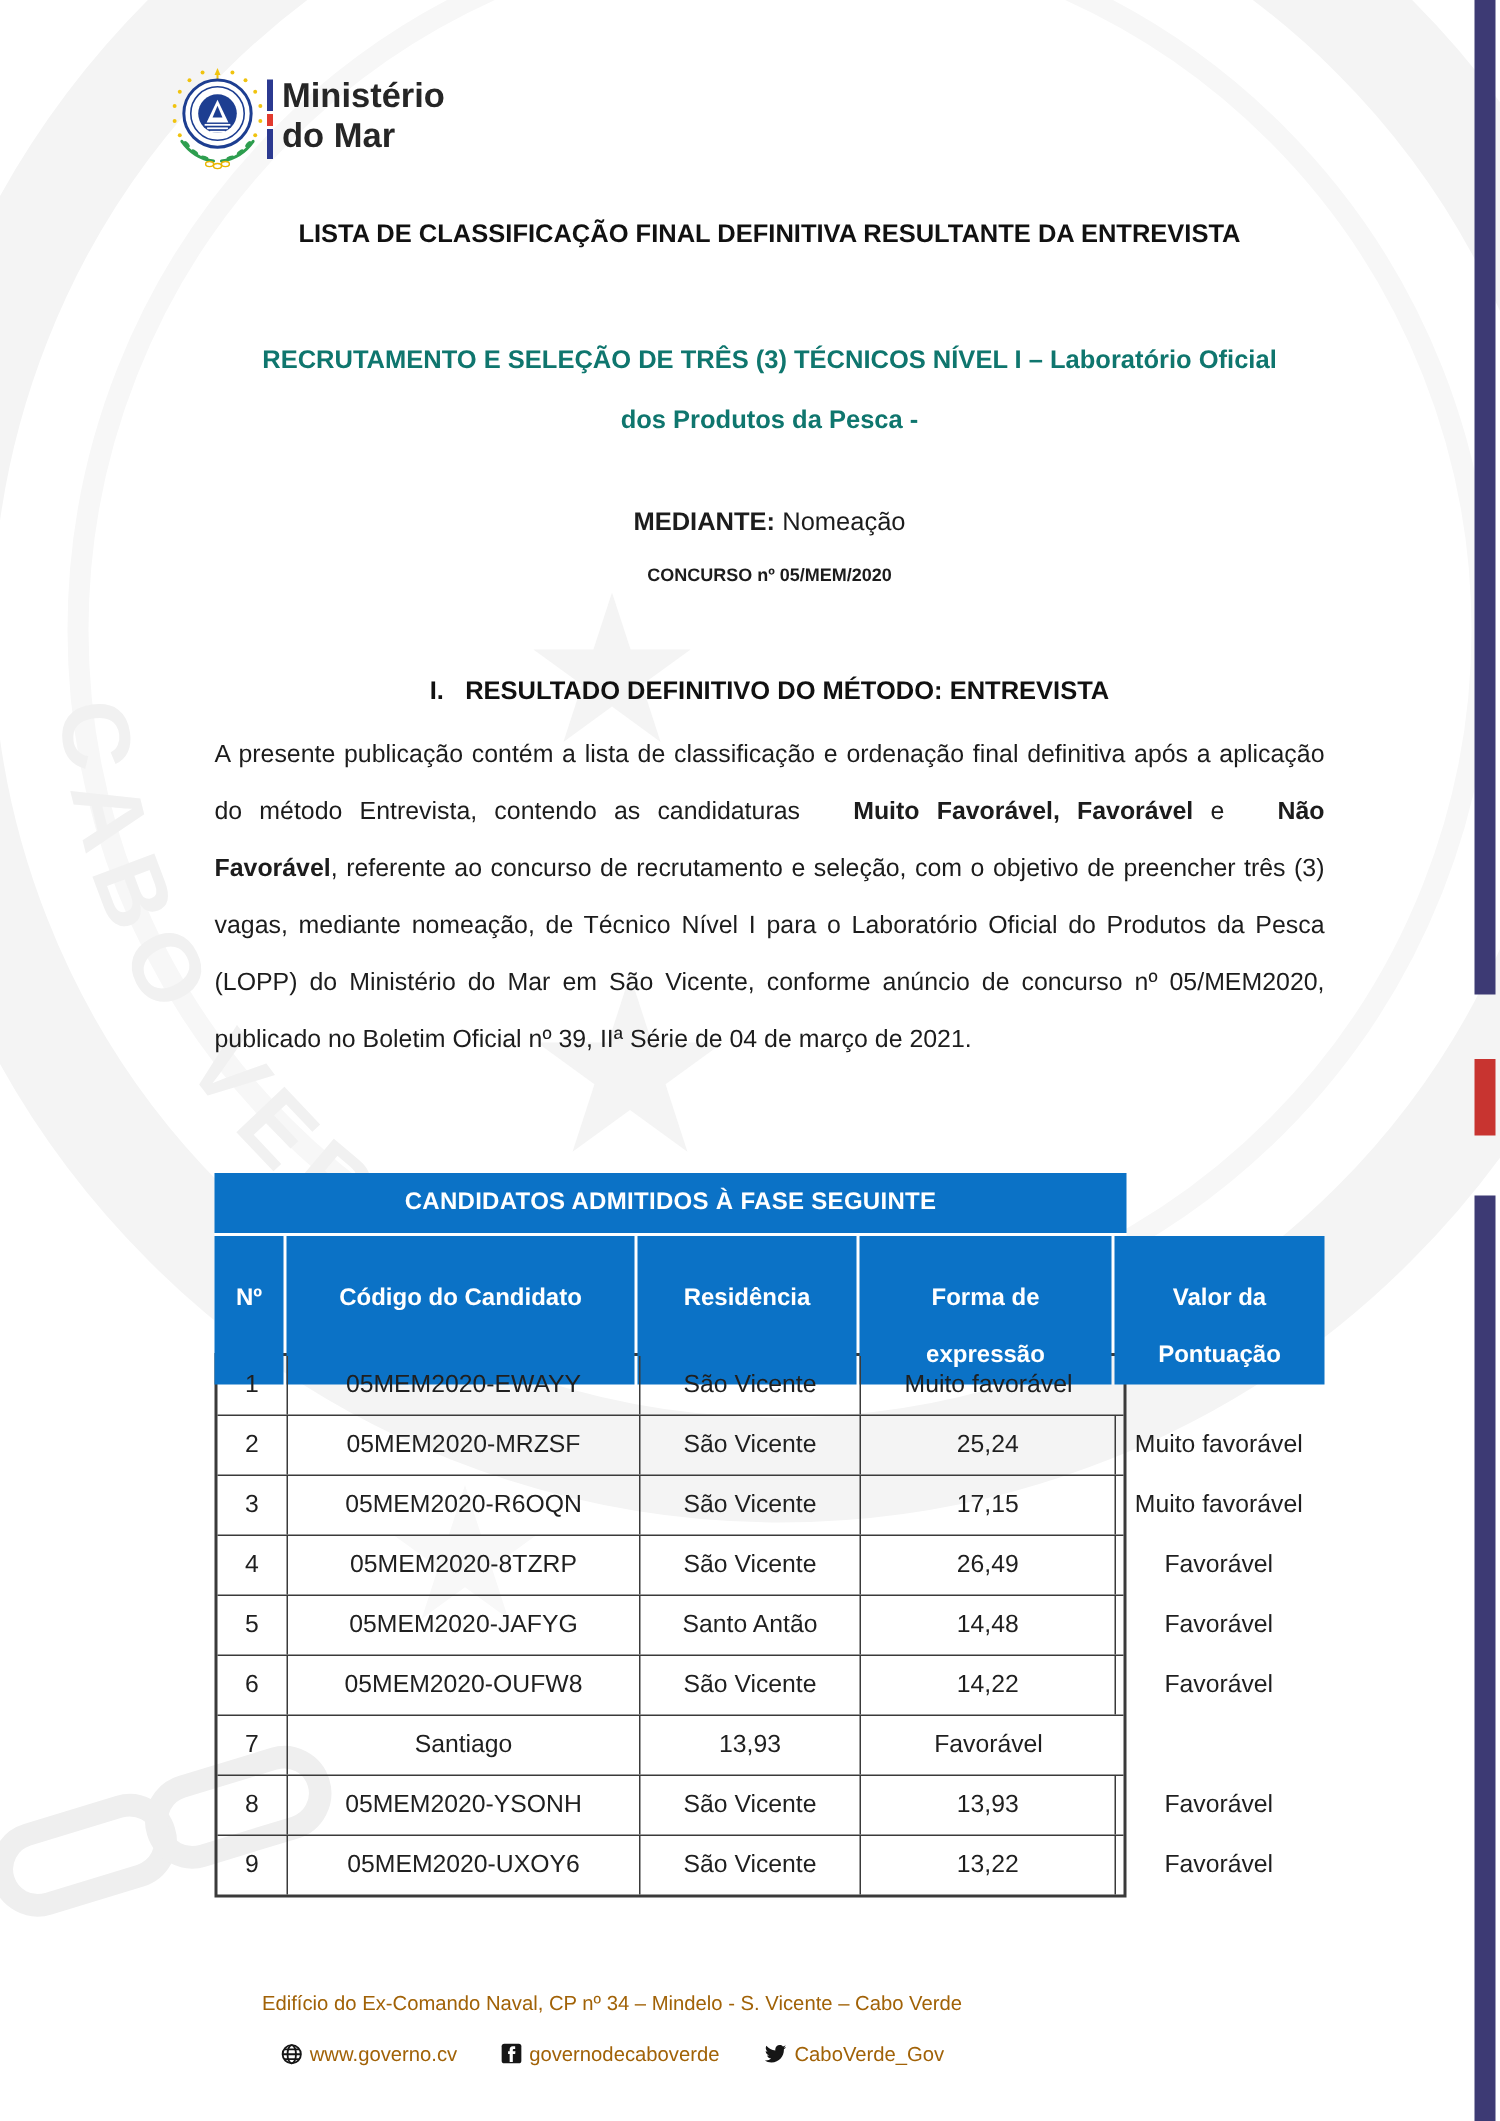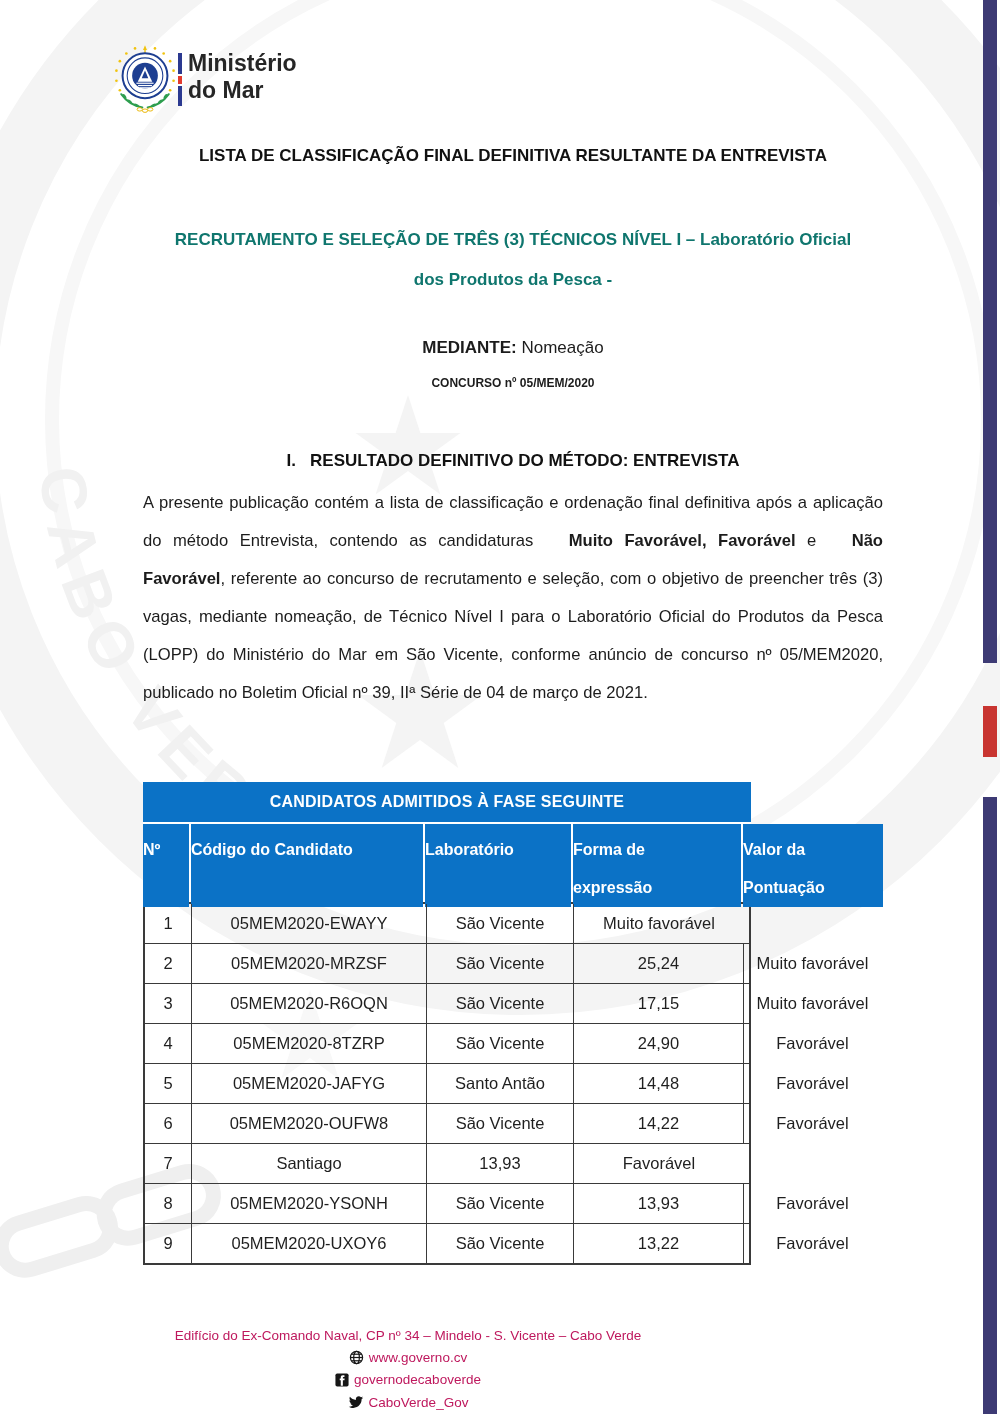--- a/index.html
+++ b/index.html
@@ -37,34 +37,34 @@
   .para b { font-weight:bold;margin-left:24px; }
 
   
   .tbl { position:absolute; left:143px; top:782px; width:608px; }
   .tbl-title { height:40px; background:var(--header-blue,#0b72c6); color:#fff;
                font-weight:bold; font-size:16px; display:flex; align-items:center;
                justify-content:center; letter-spacing:.2px; }
   .tbl-head { display:grid; grid-template-columns:46px 232px 146px 168px 140px;
               column-gap:2px; padding-top:2px; background:#fff; height:78px; }
   .tbl-head .hc { background:var(--header-blue,#0b72c6); color:#fff; font-weight:bold;
-                  font-size:16px; padding-top:7px; line-height:38px; }
+                  font-size:16px; text-align:center; padding-top:23px; line-height:38px; }
   .tbl-body { border:2px solid #3a3a3a; background:transparent; }
   .trow { display:grid; grid-template-columns:47px 235px 147px 170px 137px;
           height:39px; border-bottom:1px solid #3a3a3a; }
   .trow:last-child { border-bottom:none; }
   .trow .tc { display:flex; align-items:center; justify-content:center;
               font-size:16.5px; color:#1f1f1f; border-right:1px solid #3a3a3a; }
   .trow .tc:last-child { border-right:none; }
 
   
   .footer { position:absolute; left:0; top:1328px; width:816px; text-align:center;
-            color:#be185d; font-size:13.5px; }
-  .footer-social { margin-top:7px; display:flex; justify-content:center;
-                   align-items:center; gap:7px;flex-direction:column; }
+            color:#a16207; font-size:13.5px; }
+  .footer-social { margin-top:18px; display:flex; justify-content:center;
+                   align-items:center; gap:17px; }
   .footer-social .grp { display:flex; align-items:center; gap:5px; margin:0 6px; }
   .icon-dark { color:#161616; display:inline-flex; }
 </style>
 </head>
 <body>
 
 <div class="page">
 
   <svg class="wm" width="1000" height="1414" viewBox="0 0 1000 1414">
     <circle cx="520" cy="420" r="560" fill="none" stroke="#f4f4f4" stroke-width="70"></circle>
@@ -154,21 +154,21 @@
   <div class="center-line t-conc">CONCURSO nº 05/MEM/2020</div>
   <div class="center-line t-head1">I.&nbsp;&nbsp;&nbsp;RESULTADO DEFINITIVO DO MÉTODO: ENTREVISTA</div>
 
   <div class="para"><span>A presente publicação contém a lista de classificação e ordenação final definitiva após a aplicação do método Entrevista, contendo as candidaturas </span><b>Muito Favorável, Favorável</b><span> e </span><b>Não Favorável</b><span>, referente ao concurso de recrutamento e seleção, com o objetivo de preencher três (3) vagas, mediante nomeação, de Técnico Nível I para o Laboratório Oficial do Produtos da Pesca (LOPP) do Ministério do Mar em São Vicente, conforme anúncio de concurso nº 05/MEM2020, publicado no Boletim Oficial nº 39, IIª Série de 04 de março de 2021.</span></div>
 
   <div class="tbl">
     <div class="tbl-title">CANDIDATOS ADMITIDOS À FASE SEGUINTE</div>
     <div class="tbl-head">
       <div class="hc">Nº</div>
       <div class="hc">Código do Candidato</div>
-      <div class="hc">Laboratório</div>
+      <div class="hc">Residência</div>
       <div class="hc">
         <div>Forma de</div>
         <div>expressão</div>
       </div>
       <div class="hc">
         <div>Valor da</div>
         <div>Pontuação</div>
       </div>
     </div>
     <div class="tbl-body">
@@ -193,21 +193,21 @@
           <div class="tc">05MEM2020-R6OQN</div>
           <div class="tc">São Vicente</div>
           <div class="tc">17,15</div>
           <div class="tc">Muito favorável</div>
         </div>
 
         <div class="trow">
           <div class="tc">4</div>
           <div class="tc">05MEM2020-8TZRP</div>
           <div class="tc">São Vicente</div>
-          <div class="tc">24,90</div>
+          <div class="tc">26,49</div>
           <div class="tc">Favorável</div>
         </div>
 
         <div class="trow">
           <div class="tc">5</div>
           <div class="tc">05MEM2020-JAFYG</div>
           <div class="tc">Santo Antão</div>
           <div class="tc">14,48</div>
           <div class="tc">Favorável</div>
         </div>

